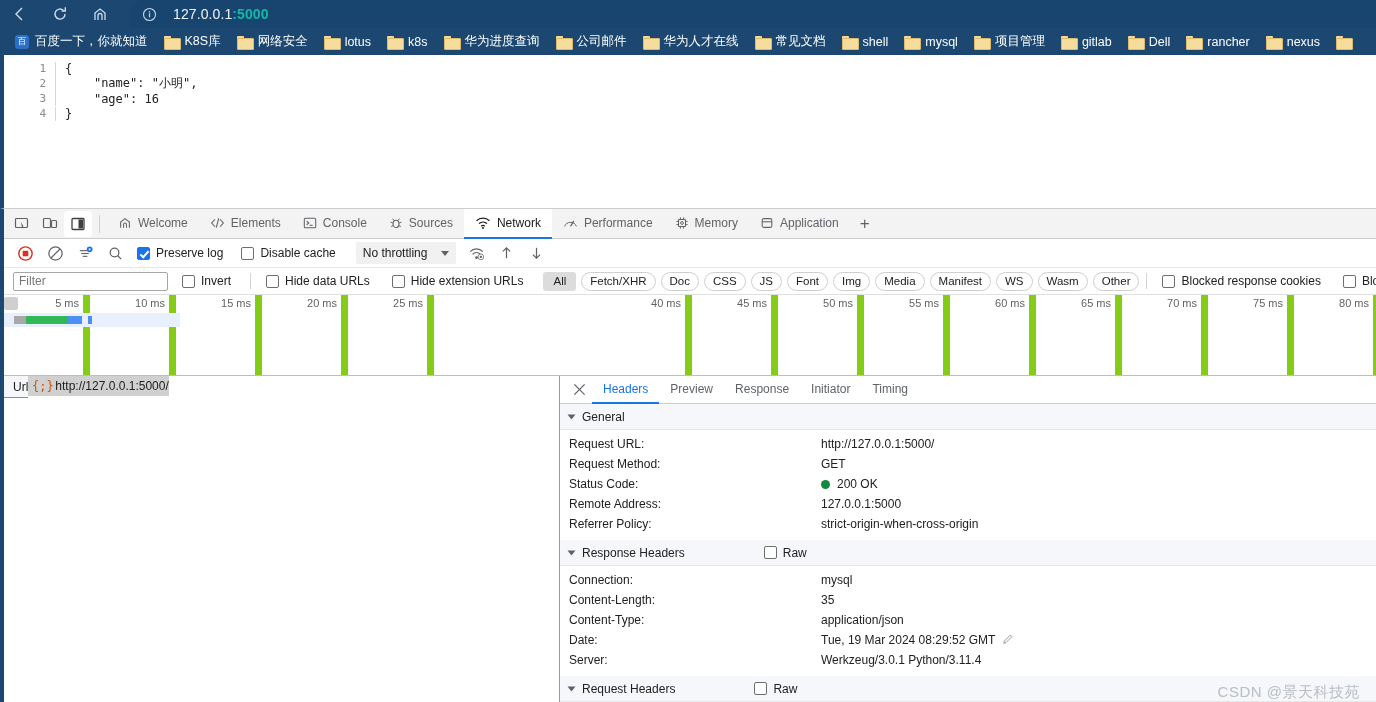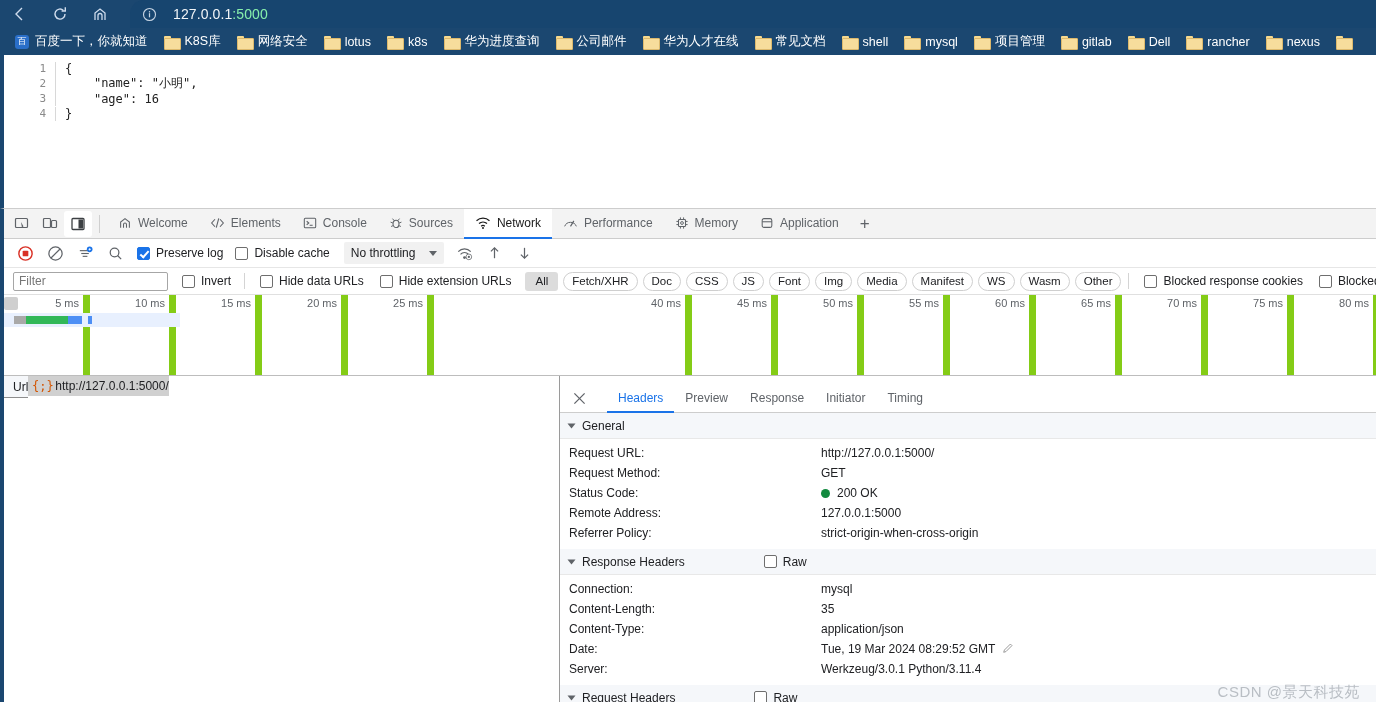--- a/index.html
+++ b/index.html
@@ -29,21 +29,21 @@
   }
   .omnibox {
     position: absolute; left: 130px; top: 0; right: 0; height: 28px;
     background: #17456f;
     border-top-left-radius: 14px;
     display: flex; align-items: center;
     padding-left: 12px;
   }
   .omnibox .info-ico { margin-right: 16px; color: #c6d4e3; display: flex; align-items: center; }
   .url-text { font-size: 14px; color: #f2f5f8; letter-spacing: .1px; white-space: nowrap; }
-  .url-text .dim { color: #86efac; }
+  .url-text .dim { color: #14b8a6; font-weight: bold; }
 
   
   .bookmarks {
     position: absolute; left: 0; top: 28px; width: 1376px; height: 27px;
     display: flex; align-items: center; padding-left: 8px;
     background: #1b4770;
     overflow: hidden;
   }
   .bm {
     display: flex; align-items: center; height: 22px;
@@ -112,21 +112,21 @@
   .net-toolbar {
     height: 29px; display: flex; align-items: center; gap: 2px;
     padding-left: 7px; background: #fff; border-bottom: 1px solid #e6e6e6;
     flex: 0 0 auto;
   }
   .tb-btn {
     width: 28px; height: 24px; display: flex; align-items: center; justify-content: center;
     color: #5f6368; border-radius: 3px;
   }
   .cb-label { display: flex; align-items: center; gap: 6px; font-size: 12px; color: #202124;
-              margin-left: 6px; margin-right: 4px; white-space: nowrap; }
+              margin-left: 6px; margin-right: 10px; white-space: nowrap; }
   .cbox {
     width: 13px; height: 13px; border: 1px solid #6e6e6e; border-radius: 2px; background: #fff;
     display: inline-block; position: relative; flex: 0 0 auto;
   }
   .cbox.checked { background: #1a73e8; border-color: #1a73e8; }
   .cbox.checked::after {
     content: ""; position: absolute; left: 4px; top: 1px; width: 3px; height: 7px;
     border: solid #fff; border-width: 0 2px 2px 0; transform: rotate(42deg);
   }
   .throttle {
@@ -196,22 +196,22 @@
   }
   .json-badge {
     width: 13px; height: 13px; color: #d35400; font-size: 12px; line-height: 13px;
     display: flex; align-items: center; justify-content: center;
     font-family: "DejaVu Sans Mono", monospace;
   }
   .req-body { flex: 1 1 auto; background: #fff; }
 
   .detail-pane { flex: 1 1 auto; display: flex; flex-direction: column; background: #fff; min-width: 0; }
   .detail-tabs {
-    height: 28px; display: flex; align-items: center; gap: 15px;
-    border-bottom: 1px solid #cdcdcd; padding-left: 6px; background: #fff; flex: 0 0 auto; margin-top: 9px;
+    height: 28px; display: flex; align-items: center; gap: 0;
+    border-bottom: 1px solid #cdcdcd; padding-left: 6px; background: #fff; flex: 0 0 auto;
   }
   .dtab {
     height: 28px; display: flex; align-items: center; padding: 0 11px;
     font-size: 12px; color: #5f6368; border-bottom: 2px solid transparent; white-space: nowrap;
   }
   .dtab.selected { color: #1a73e8; border-bottom-color: #1a73e8; }
   .close-x {
     width: 26px; height: 26px; display: flex; align-items: center; justify-content: center;
     color: #5f6368; font-size: 15px;
   }

